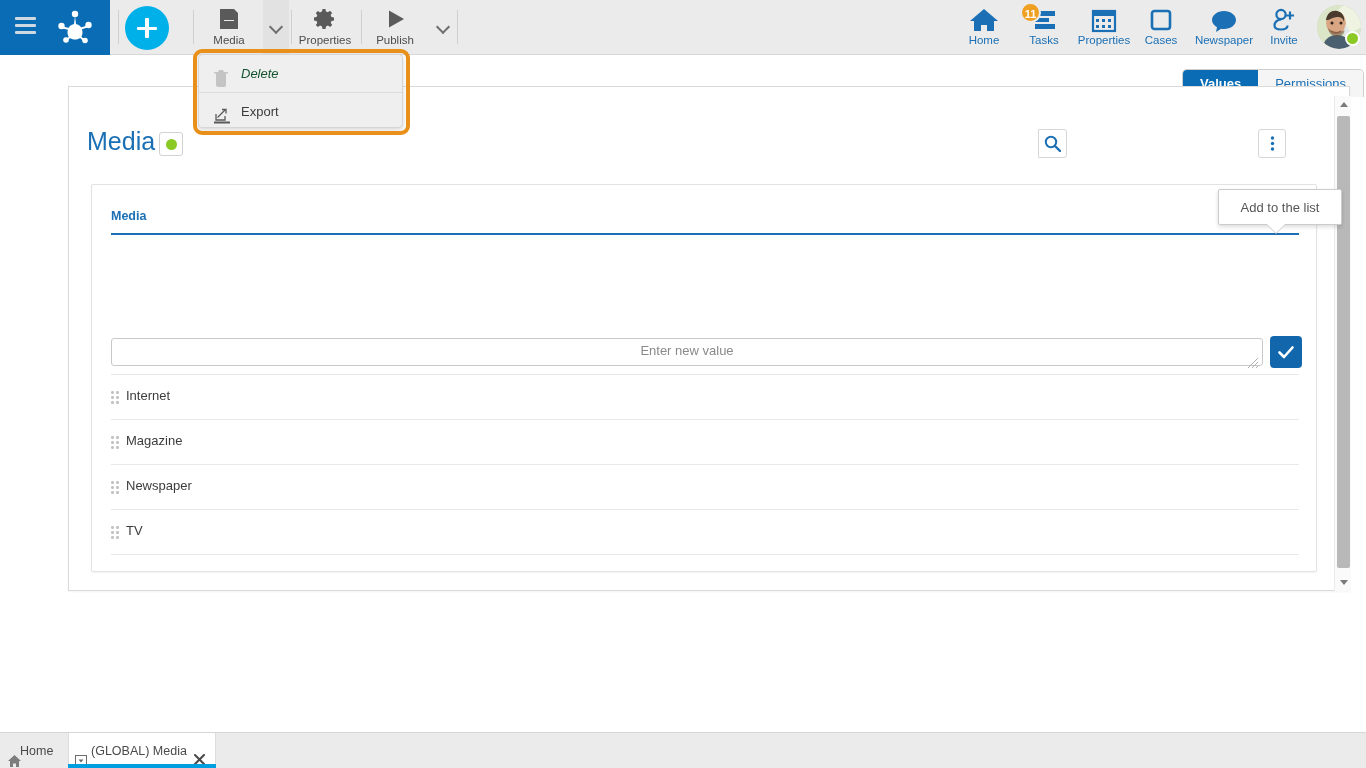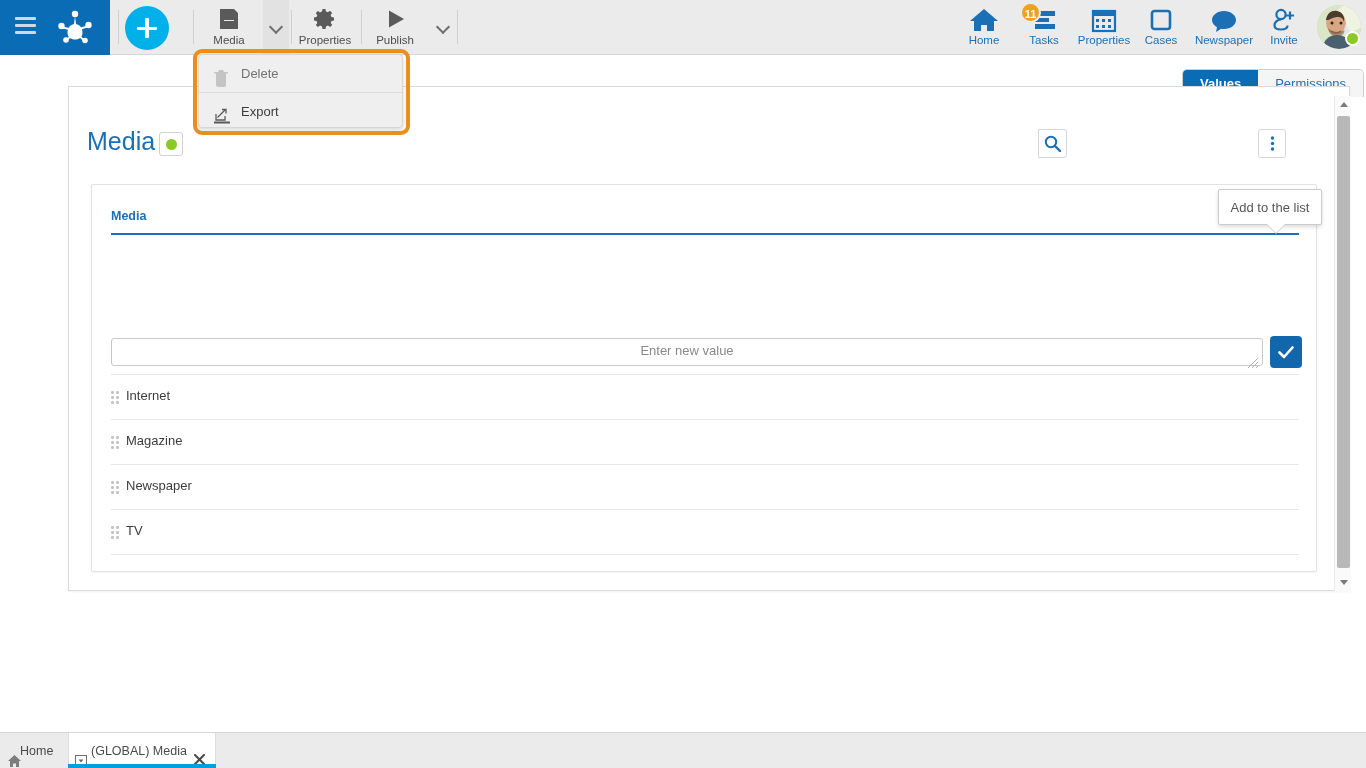--- a/index.html
+++ b/index.html
@@ -121,21 +121,21 @@
     border: 4px solid #e8901a;
     border-radius: 9px;
     z-index: 41; pointer-events: none;
   }
   .mi {
     position: relative; height: 37px; line-height: 37px;
     padding-left: 42px; font-size: 13px; color: #3c3c3c;
     cursor: pointer;
   }
   .mi.sep { border-top: 1px solid #dcdcdc; }
-  .mi.disabled { color: #737373; cursor: default; }
+  .mi.disabled { color: #14532d; cursor: default; font-style: italic; }
   .mi .mi-ic {
     position: absolute; left: 14px; top: 9px;
     width: 18px; height: 18px;
   }
 
   
   #tabstrip {
     position: absolute; right: 0; top: 55px;
     width: 1366px; height: 42px;
     background: #ffffff;
@@ -266,21 +266,21 @@
     font-size: 13px; color: #3c3c3c;
   }
   #inputrow-line {
     position: absolute; left: 19px; top: 189px;
     width: 1188px; height: 1px; background: #e8e8e8;
   }
 
   
   #tooltip {
     position: absolute; left: 1218px; top: 189px;
-    width: 104px; height: 36px;
+    width: 124px; height: 36px;
     background: #fff;
     border: 1px solid #cccccc;
     border-radius: 2px;
     box-shadow: 0 2px 4px rgba(0,0,0,.14);
     font-size: 13px; color: #555;
     line-height: 35px; text-align: center;
     z-index: 30;
   }
   #tooltip::after, #tooltip::before {
     content: ""; position: absolute; left: 48px;

